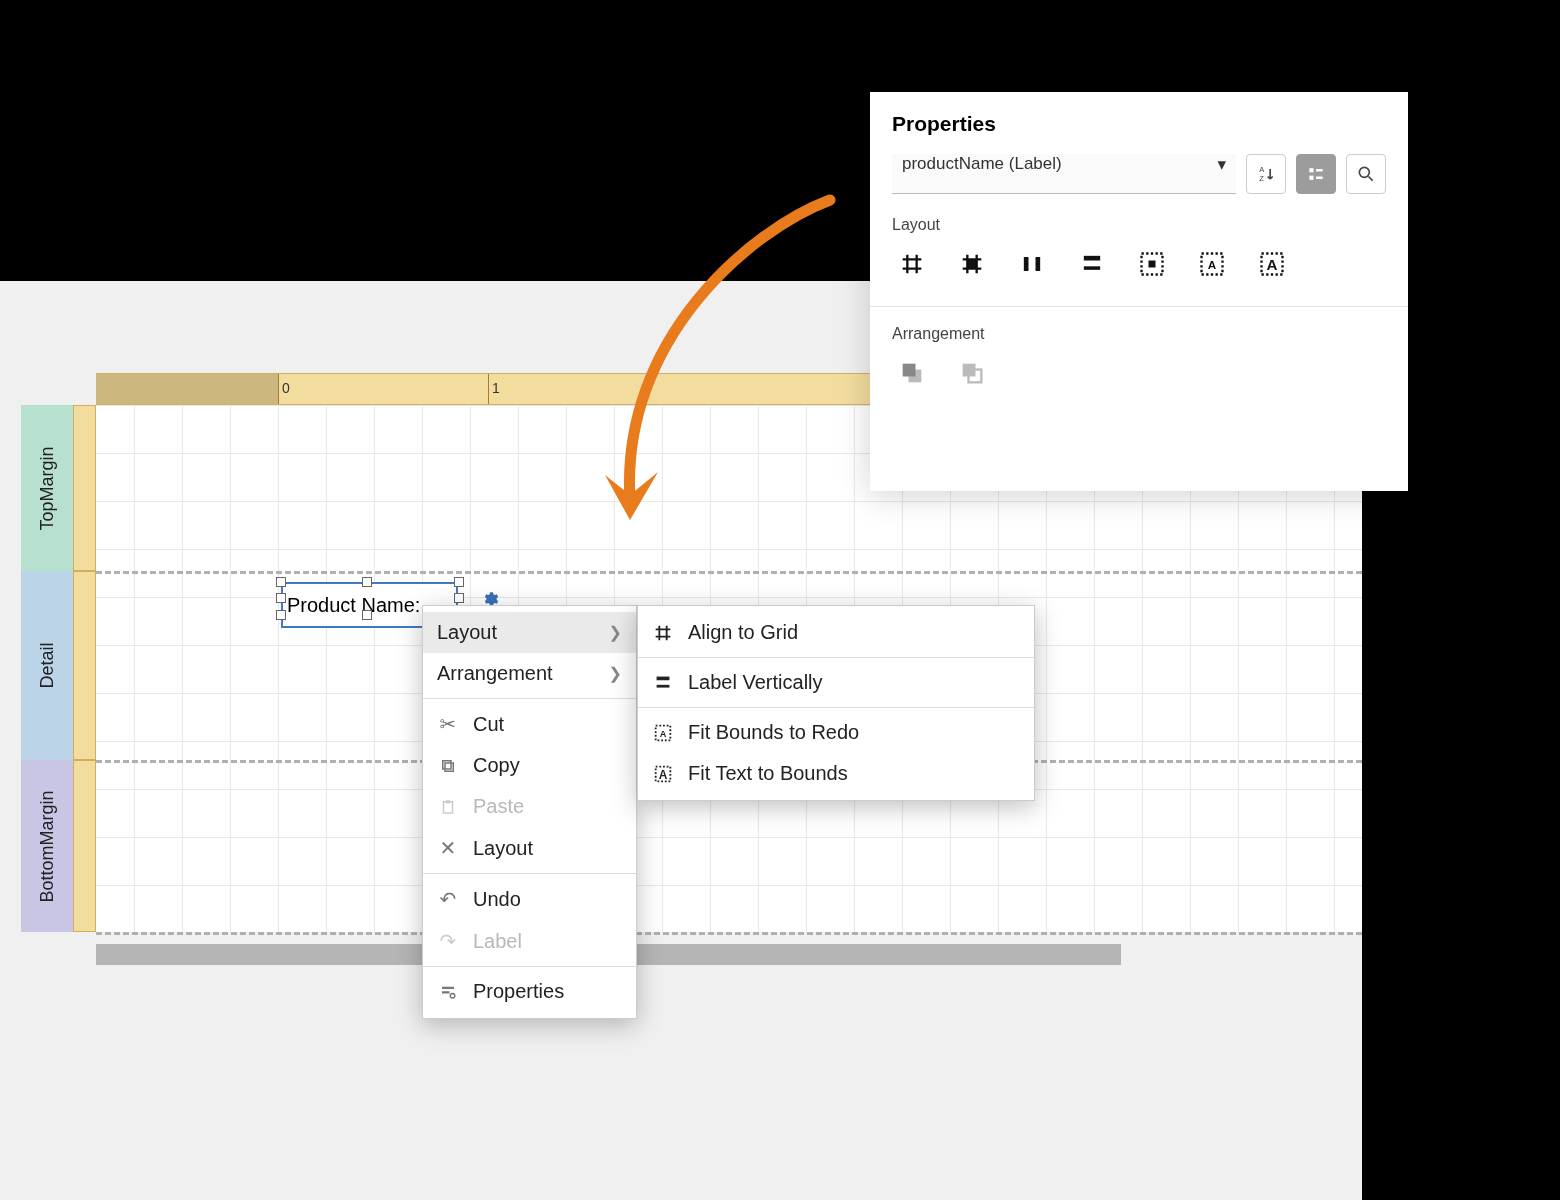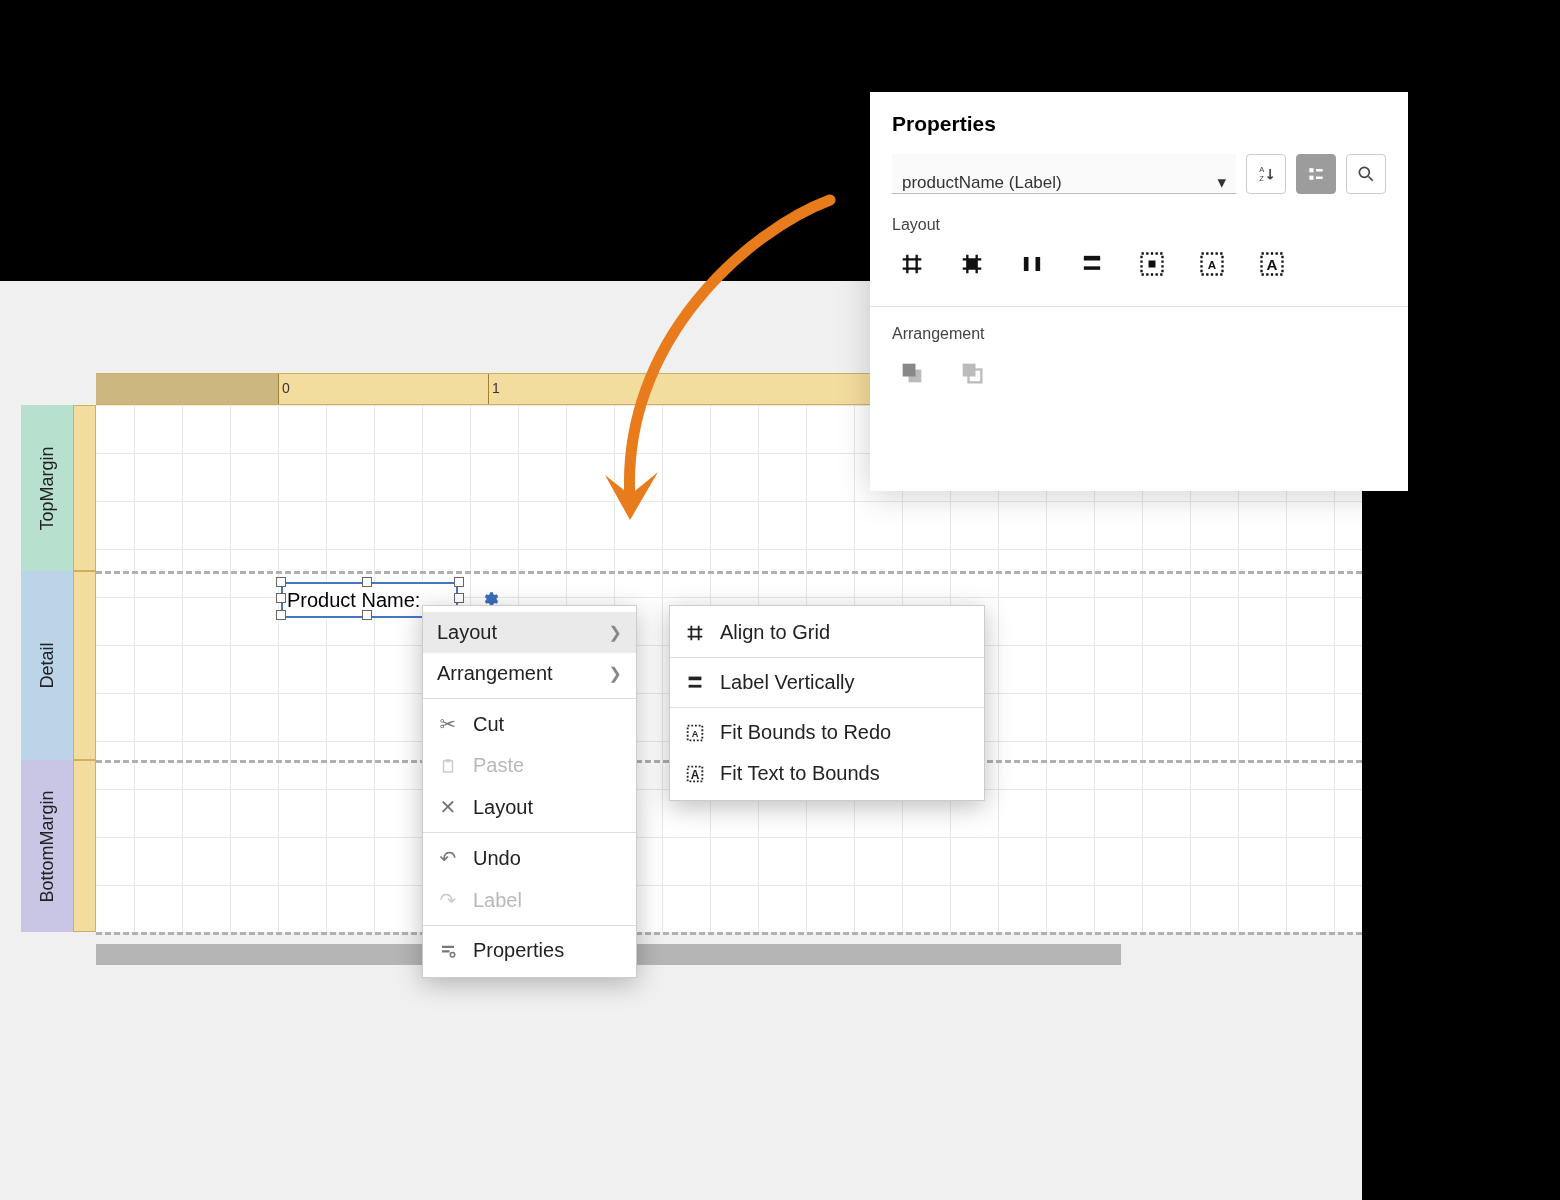--- a/index.html
+++ b/index.html
@@ -73,21 +73,21 @@
   }
   .dashed-sep.s1 { top:571px; }
   .dashed-sep.s2 { top:760px; }
   .dashed-sep.s3 { top:932px; }
   .footer-bar {
     position:absolute; left:96px; top:944px; width:1025px; height:21px;
     background:#b5b5b5;
   }
   .selected-label {
     position:absolute; left:281px; top:582px;
-    width:177px; height:36px;
+    width:177px; height:46px;
     background:#fff;
     border:2px solid #4178c6;
     font-size:20px; color:#000;
     padding:2px 4px;
     display:flex; align-items:center;
   }
   .handle {
     position:absolute; width:10px; height:10px;
     background:#fff; border:1px solid #666;
   }
@@ -97,21 +97,21 @@
   }
   
   .menu {
     position:absolute; background:#fff;
     border:1px solid #ccc;
     box-shadow: 0 6px 24px rgba(0,0,0,0.25);
     padding:6px 0;
     font-size:20px;
   }
   .menu1 { left:422px; top:605px; width:215px; }
-  .menu2 { left:637px; top:605px; width:316px;margin-left:32px; }
+  .menu2 { left:637px; top:605px; width:398px; }
   .menu-item {
     display:flex; align-items:center;
     padding: 9px 14px;
     gap:14px;
     color:#222;
     cursor:default;
   }
   .menu-item.selected { background:#eaeaea; }
   .menu-item.disabled { color:#b8b8b8;gap:14px; }
   .menu-item .micon { width:22px; display:flex; align-items:center; justify-content:center; color:#777; }
@@ -124,21 +124,21 @@
     position:absolute; left:870px; top:92px;
     width:538px; height:399px;
     background:#fff;
     box-shadow: 0 4px 32px rgba(0,0,0,0.18);
     padding:20px 22px;
   }
   .panel-title { font-size:21px; font-weight:700; margin-bottom:18px; }
   .panel-row1 { display:flex; gap:10px; align-items:center; margin-bottom:22px; }
   .dropdown {
     flex:1; height:40px; border-bottom:1px solid #bbb;
-    display:flex; align-items:flex-end; justify-content:space-between;
+    display:flex; align-items:flex-start; justify-content:space-between;
     padding:0 10px; font-size:17px; color:#333;
     background:#fafafa;
   }
   .toolbtn {
     width:40px; height:40px; border:1px solid #ccc; border-radius:4px;
     display:flex; align-items:center; justify-content:center;
     font-size:16px; color:#444; background:#fff;
   }
   .toolbtn.active { background:#9c9c9c; color:#fff; border-color:#9c9c9c; }
   .section-label { font-size:16px; color:#444; margin-bottom:14px; }
@@ -211,20 +211,29 @@
   </div>
   <div class="menu-item">
     <span class="label">Arrangement</span>
     <span class="chev">❯</span>
   </div>
   <div class="menu-sep"></div>
   <div class="menu-item">
     <span class="micon">✂</span>
     <span class="label">Cut</span>
   </div>
+  <div class="menu-item">
+    <span class="micon">
+      <svg width="18" height="18" viewBox="0 0 24 24">
+          <rect x="8" y="8" width="11" height="11" fill="none" stroke="#777" stroke-width="2"></rect>
+          <rect x="5" y="5" width="11" height="11" fill="none" stroke="#777" stroke-width="2"></rect>
+        </svg>
+    </span>
+    <span class="label">Copy</span>
+  </div>
   <div class="menu-item disabled">
     <span class="micon">
       <svg width="18" height="18" viewBox="0 0 24 24">
           <rect x="6" y="5" width="12" height="15" fill="none" stroke="#ccc" stroke-width="2"></rect>
           <rect x="9" y="3" width="6" height="4" fill="#ccc"></rect>
         </svg>
     </span>
     <span class="label">Paste</span>
   </div>
   <div class="menu-item">

